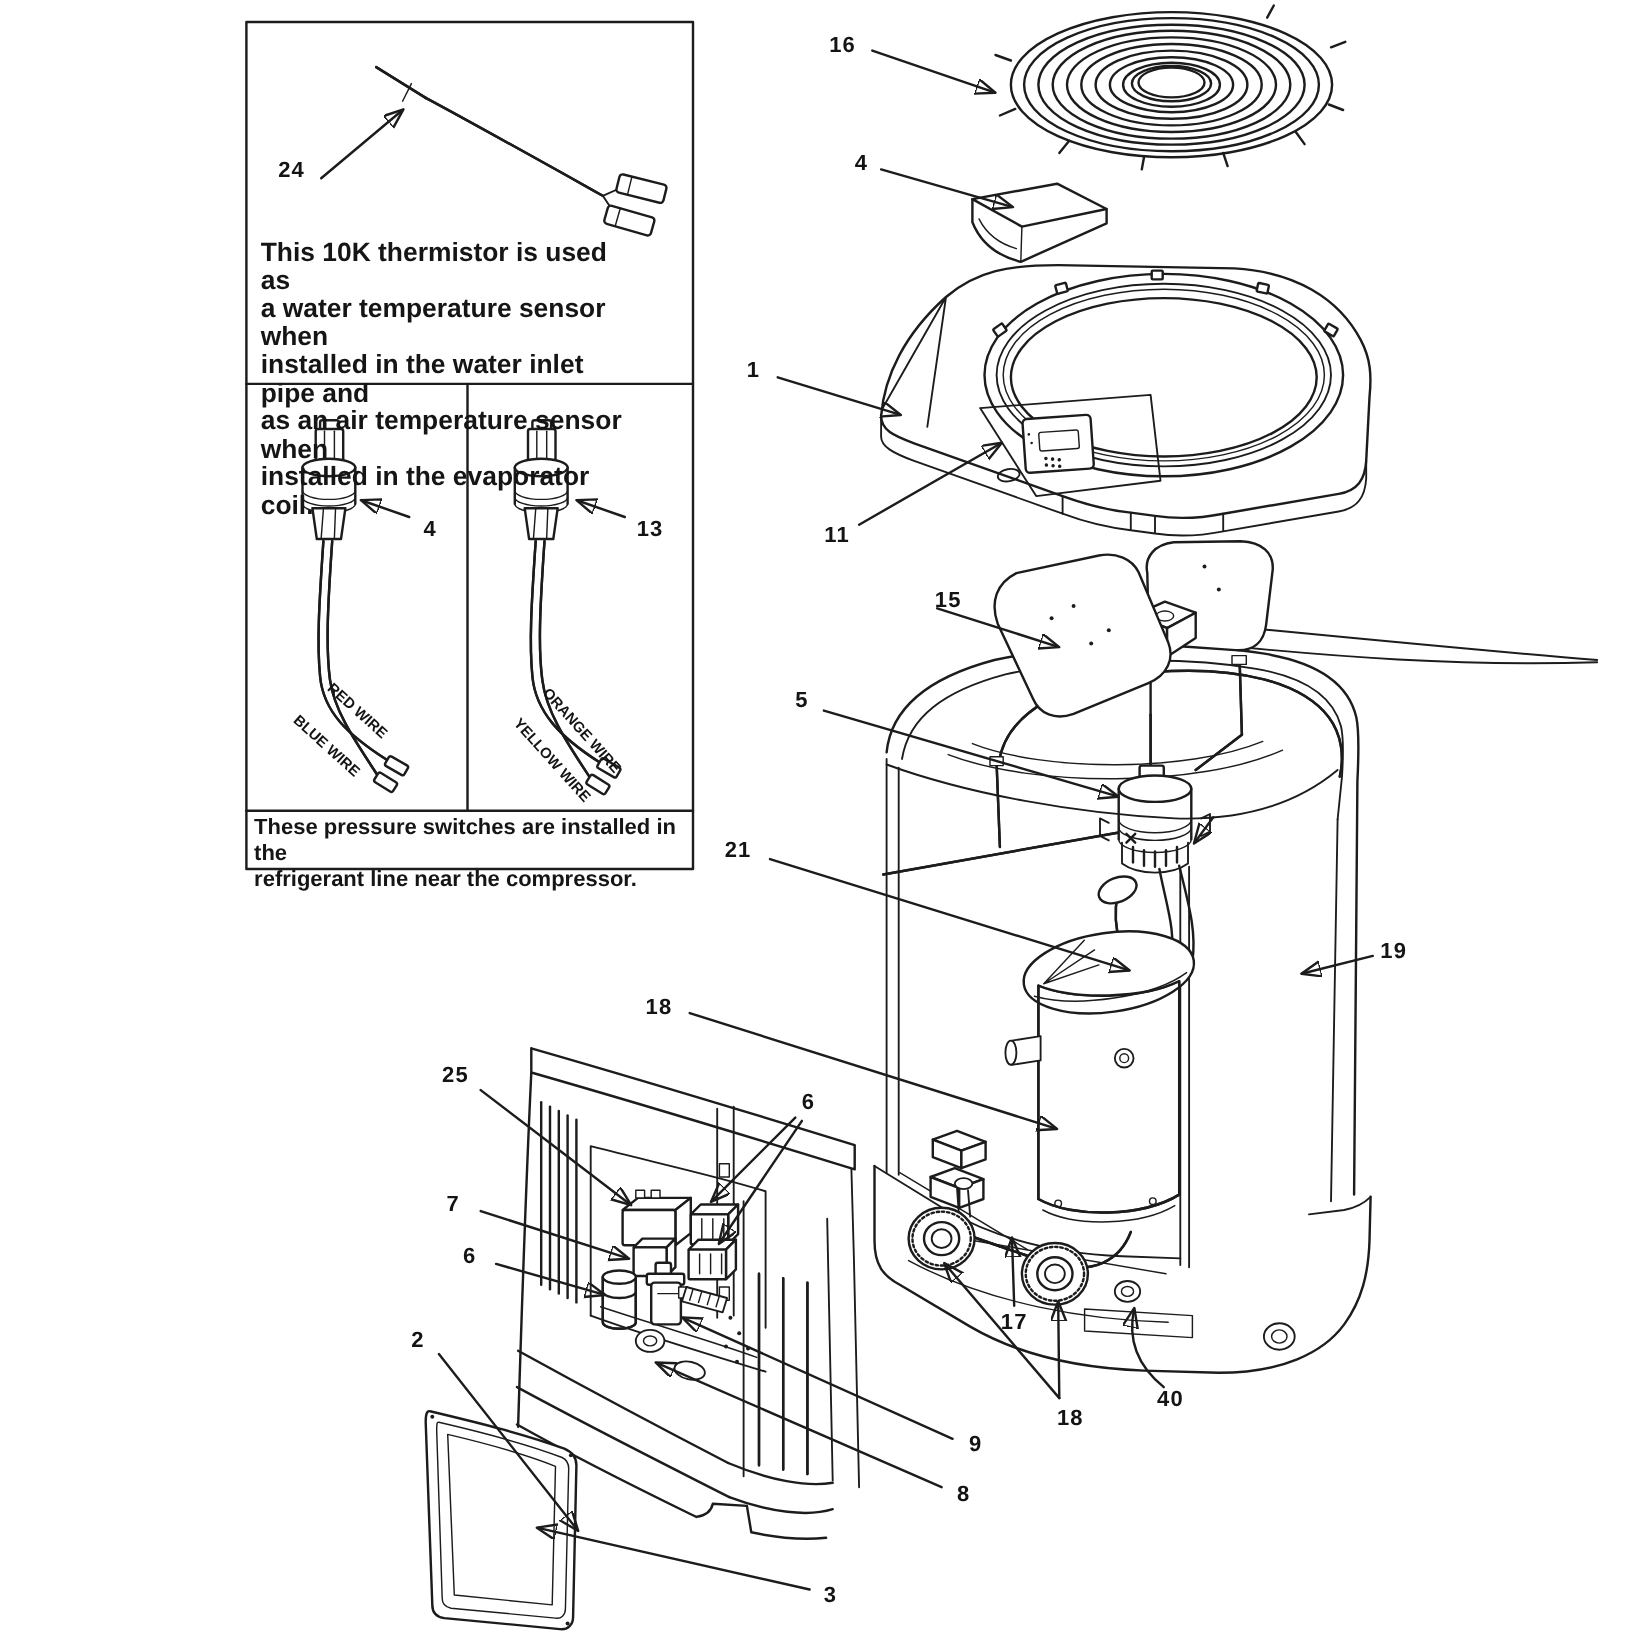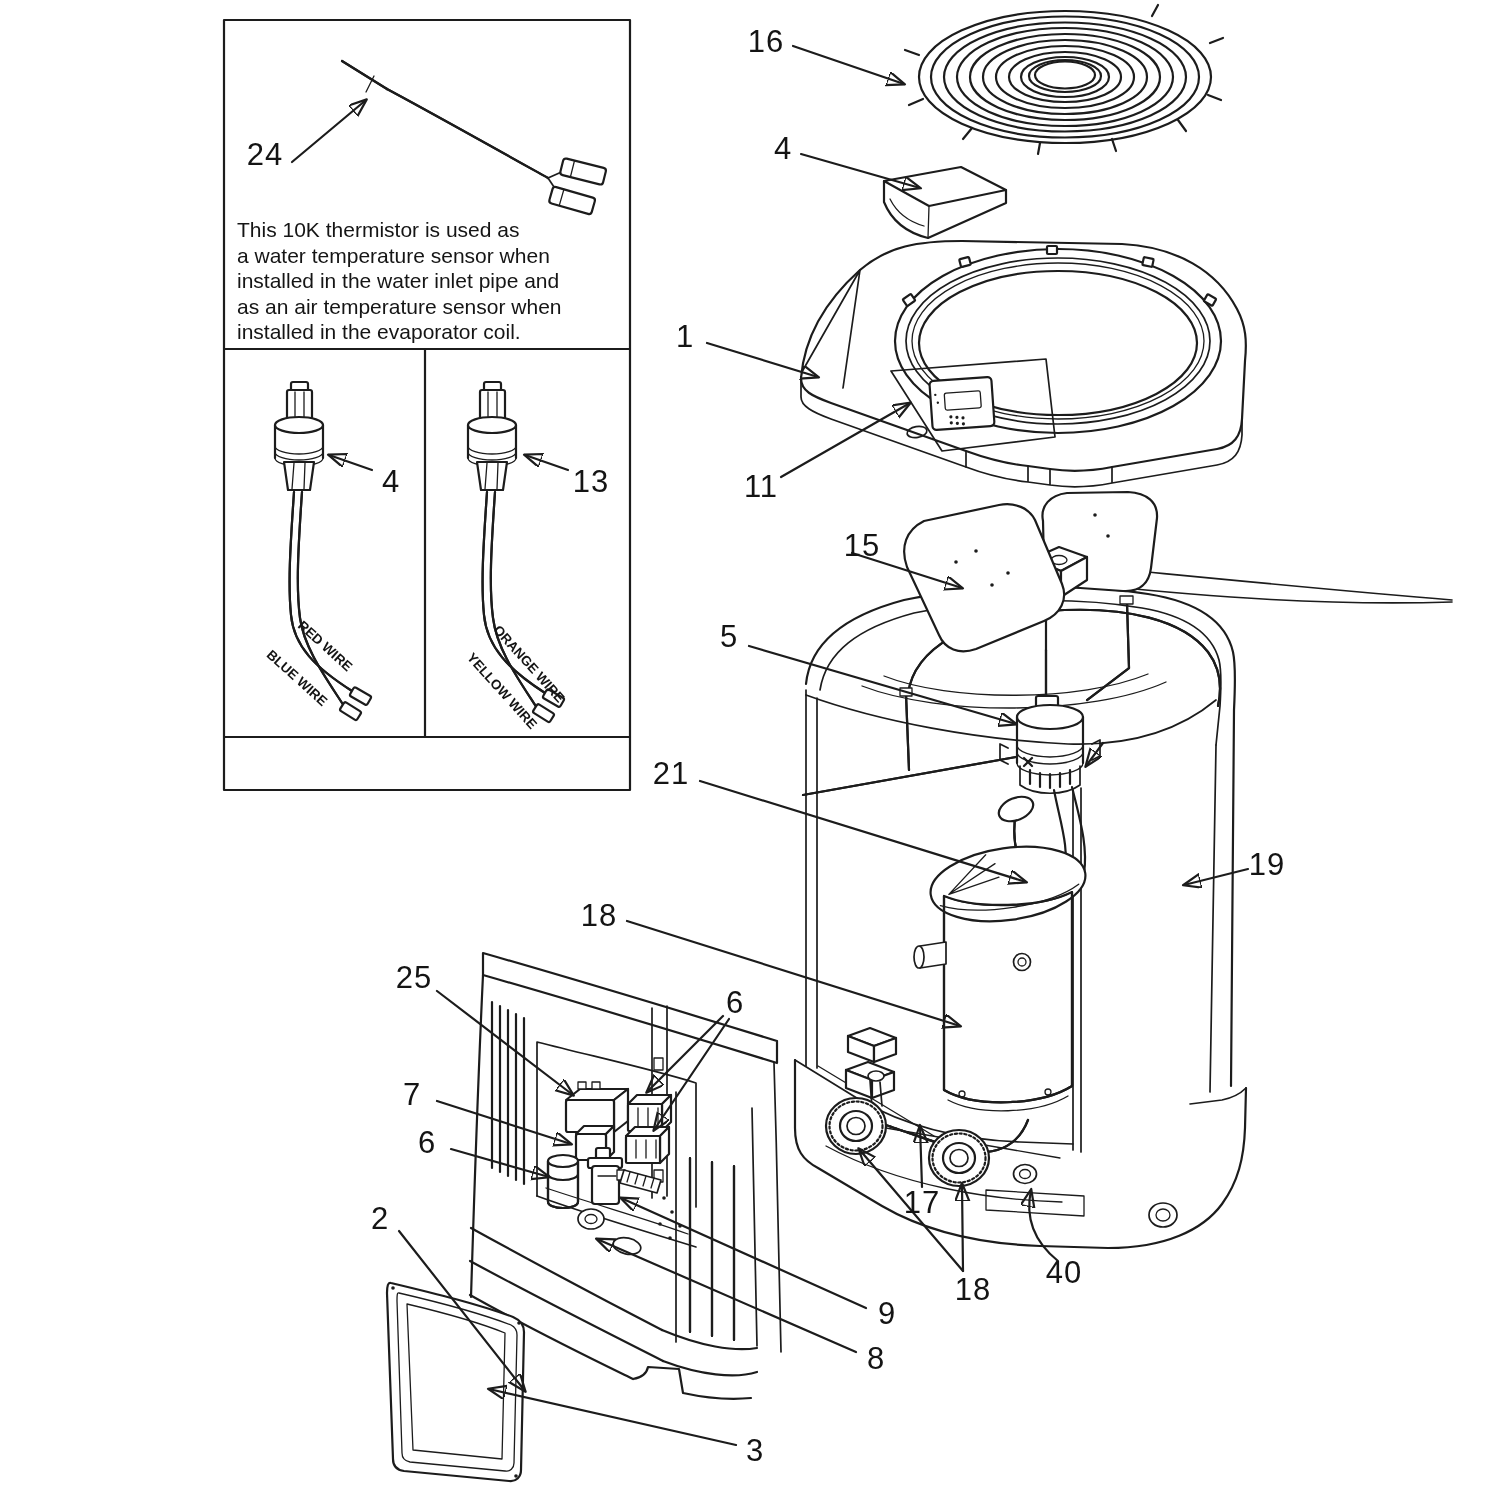--- a/index.html
+++ b/index.html
@@ -4,25 +4,25 @@
 <style>
   html,body { margin:0; padding:0; background:#fff; }
   .stage { position:relative; width:1500px; height:1500px; background:#ffffff; overflow:hidden;
            font-family:"Liberation Sans", sans-serif; }
   .stage svg { position:absolute; left:0; top:0; }
   svg * { fill:none; stroke:#1c1c1c; stroke-width:2.2; stroke-linecap:round; stroke-linejoin:round; }
   .fw { fill:#ffffff; }
   .fd { fill:#1c1c1c; stroke:none; }
   .thin { stroke-width:1.3; }
   .med  { stroke-width:1.7; }
-  .co { position:absolute; transform:translate(-50%,-50%); font-size:31px; font-weight:400; color:#141414;
+  .co { position:absolute; transform:translate(-50%,-50%); font-size:20px; font-weight:700; color:#141414;
         letter-spacing:1px; white-space:nowrap; }
   .wl { position:absolute; font-size:13.5px; font-weight:700; color:#141414; white-space:nowrap;
         transform-origin:center; }
-  .note { position:absolute; white-space:pre-line; font-size:21px; line-height:25.5px; font-weight:400; color:#151515; }
+  .note { position:absolute; white-space:pre-line; font-size:24px; line-height:25.5px; font-weight:700; color:#151515; }
   .note-b { font-weight:700; font-size:20px; line-height:23.5px; }
 </style>
 </head>
 <body>
 
 <div class="stage">
 
 <svg width="1500" height="1500" viewBox="0 0 1500 1500">
   <defs>
     <marker id="ah" markerUnits="userSpaceOnUse" markerWidth="22" markerHeight="18" refX="17" refY="7" orient="auto">
@@ -422,20 +422,22 @@
     <line x1="963" y1="1271" x2="962" y2="1184" marker-end="url(#ah)"></line>
     <path d="M 1058,1261 Q 1022,1232 1031,1190" marker-end="url(#ah)"></path>
   </g>
 </svg>
 
   <div class="note" style="left:237px;top:217px;width:345px">This 10K thermistor is used as
 a water temperature sensor when
 installed in the water inlet pipe and
 as an air temperature sensor when
 installed in the evaporator coil.</div>
+  <div class="note note-b" style="left:231px;top:741px;width:394px">These pressure switches are installed in the
+refrigerant line near the compressor.</div>
 
   <div class="wl" style="left:325px;top:646px;transform:translate(-50%,-50%) rotate(42deg)">RED WIRE</div>
   <div class="wl" style="left:297px;top:678px;transform:translate(-50%,-50%) rotate(42deg)">BLUE WIRE</div>
   <div class="wl" style="left:529px;top:664px;transform:translate(-50%,-50%) rotate(48deg)">ORANGE WIRE</div>
   <div class="wl" style="left:502px;top:691px;transform:translate(-50%,-50%) rotate(48deg)">YELLOW WIRE</div>
 
   <div class="co" style="left:685px;top:337px">1</div>
   <div class="co" style="left:380px;top:1219px">2</div>
   <div class="co" style="left:755px;top:1451px">3</div>
   <div class="co" style="left:783px;top:149px">4</div>

